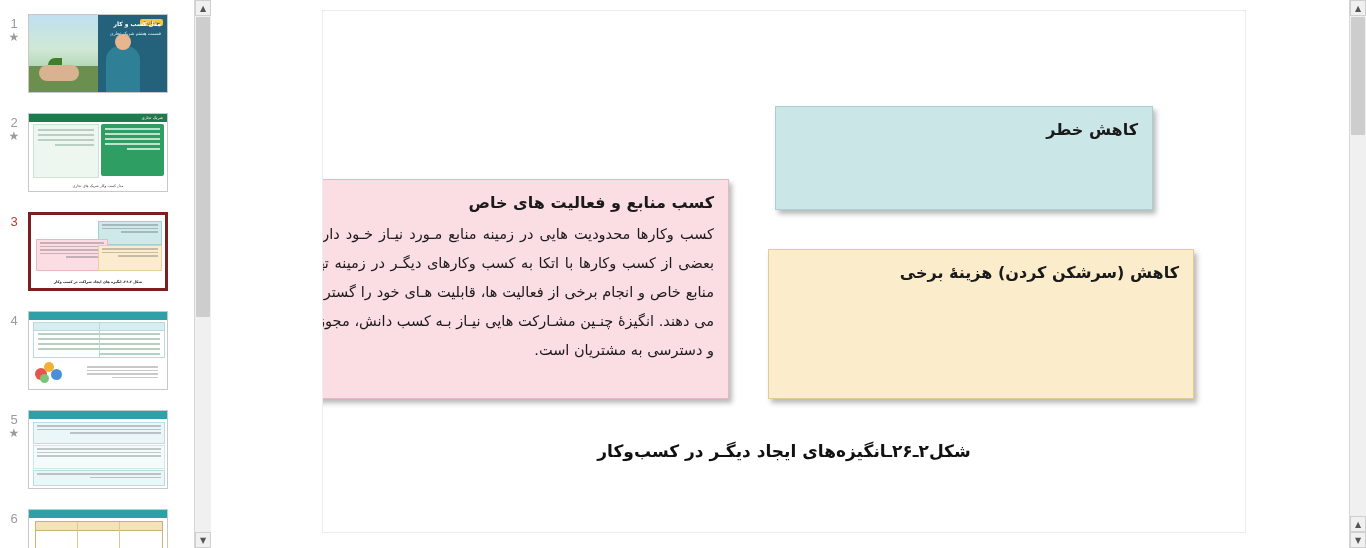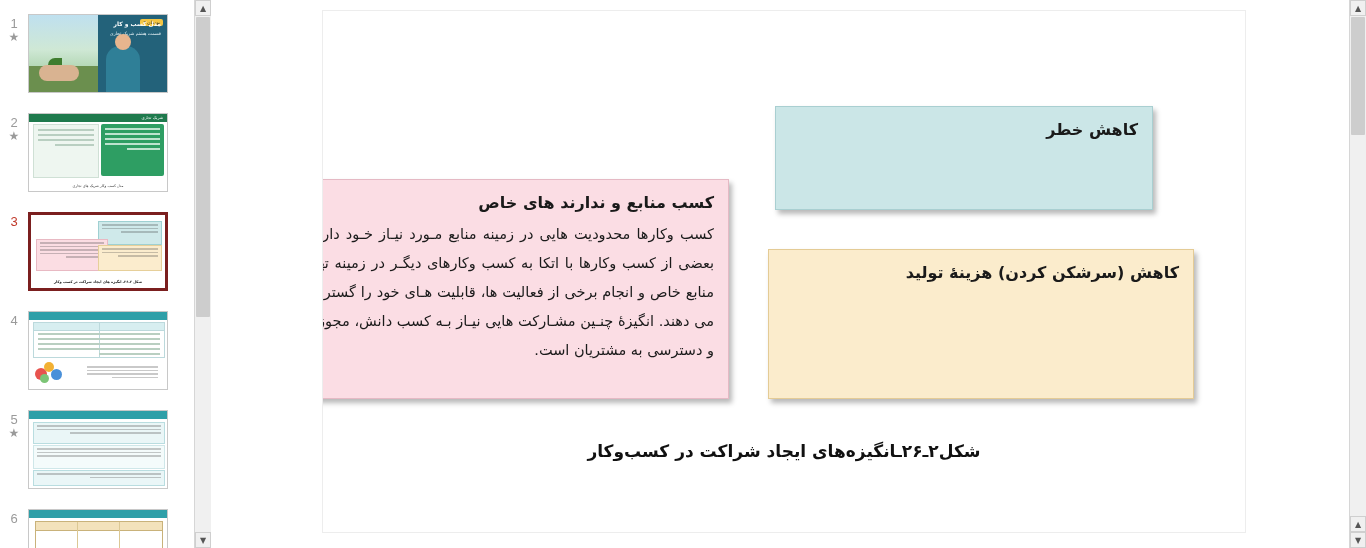--- a/index.html
+++ b/index.html
@@ -414,29 +414,29 @@
   </div>
 
   <div class="stage">
     <div class="slide">
 
       <div class="card card-teal">
         <h4>کاهش خطر</h4>
       </div>
 
       <div class="card card-pink">
-        <h4>کسب منابع و ندارند های خاص</h4>
+        <h4>کسب منابع و فعالیت های خاص</h4>
         <p>کسب وکارها محدودیت هایی در زمینه منابع مـورد نیـاز خـود دارند. بعضی از کسب وکارها با اتکا به کسب وکارهای دیگـر در زمینه تهیه منابع خاص و انجام برخی از فعالیت ها، قابلیت هـای خود را گسترش می دهند. انگیزهٔ چنـین مشـارکت هایی نیـاز بـه کسب دانش، مجوزها و دسترسی به مشتریان است.</p>
       </div>
 
       <div class="card card-yellow">
-        <h4>کاهش (سرشکن کردن) هزینهٔ تولید</h4>
-      </div>
-
-      <div class="fig-caption">شکل۲ـ۲۶ـانگیزه‌های ایجاد شراکت در کسب‌وکار</div>
+        <h4>کاهش (سرشکن کردن) هزینهٔ برخی</h4>
+      </div>
+
+      <div class="fig-caption">شکل۲ـ۲۶ـانگیزه‌های ایجاد دیگـر در کسب‌وکار</div>
     </div>
   </div>
 
   <div class="win-scroll">
     <div class="sb-btn top">
       <span>▲</span>
     </div>
     <div class="sb-thumb"></div>
     <div class="dbl-arrow" style="bottom:16px;">
       <span>▲</span>

